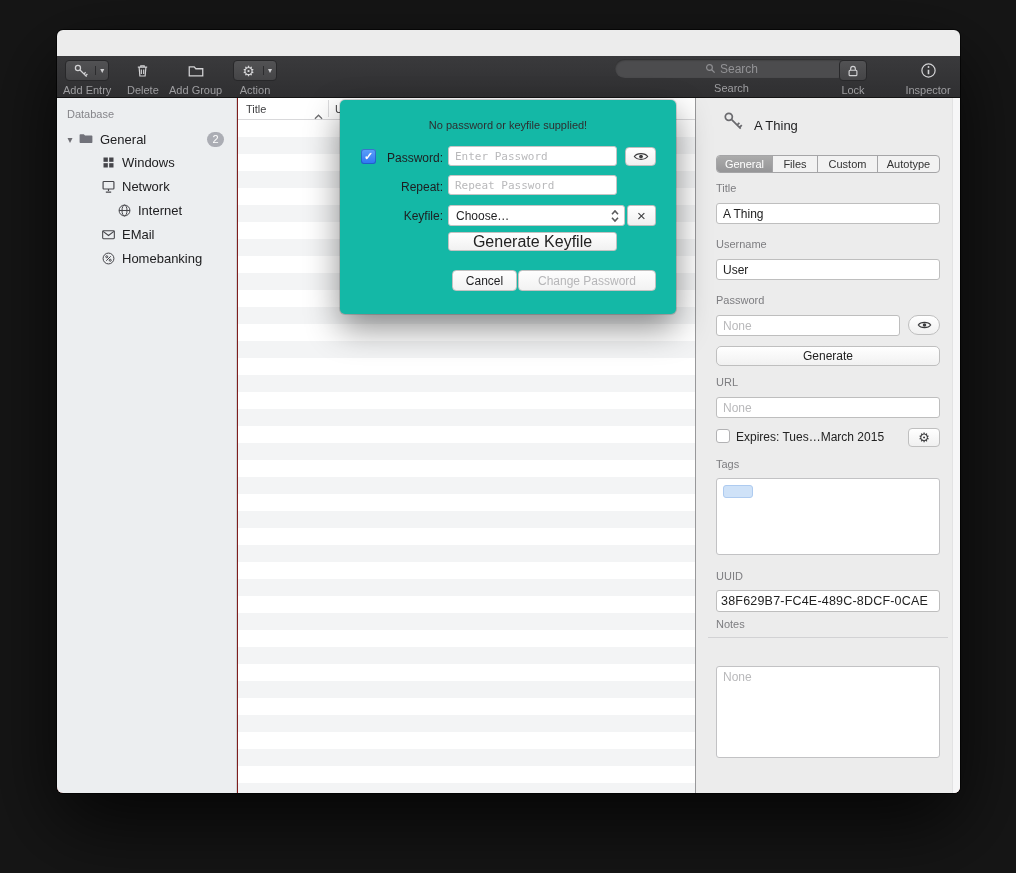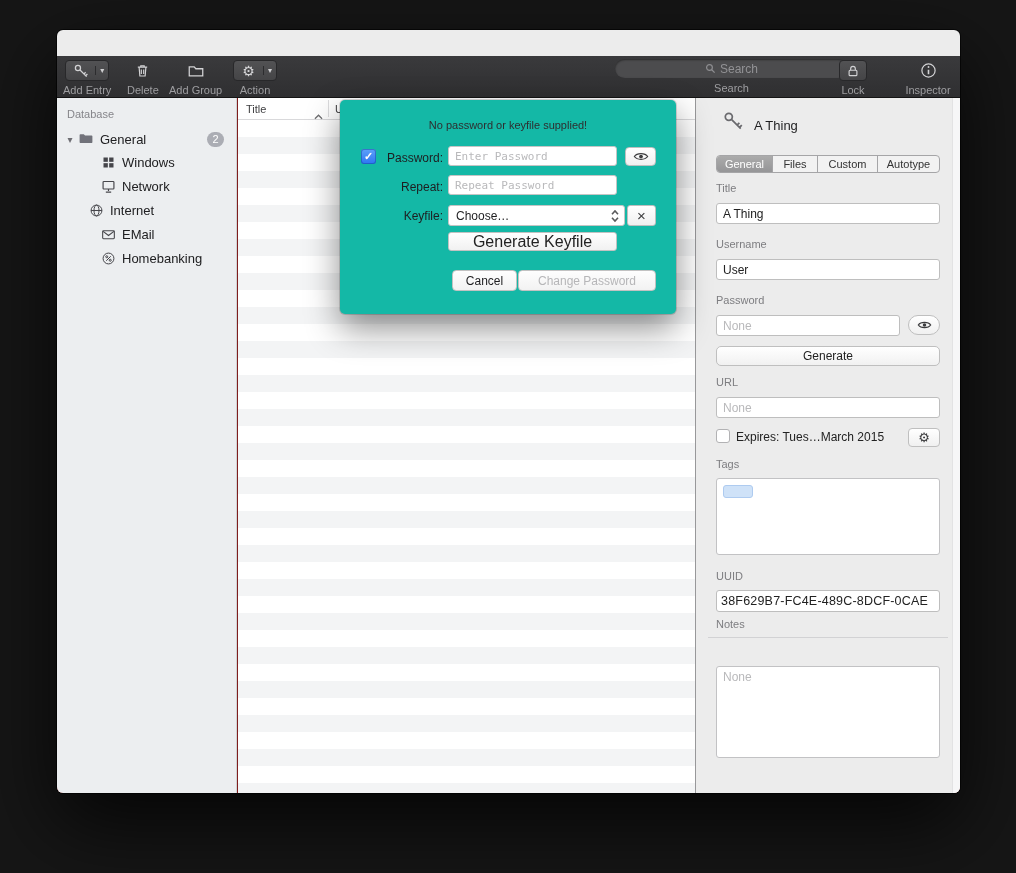--- a/index.html
+++ b/index.html
@@ -233,21 +233,21 @@
         <div class="srow" style="top:77px;padding-left:42px;">
           <span class="sicon">
             <svg width="15" height="15" viewBox="0 0 18 18" fill="none" stroke="currentColor" stroke-width="1.4">
                 <rect x="2.5" y="3" width="13" height="9" rx="1"></rect>
                 <path d="M9 12 v2.5 M5.8 15.7 h6.4"></path>
               </svg>
           </span>
           <span>Network</span>
         </div>
 
-        <div class="srow" style="top:101px;padding-left:30px;">
+        <div class="srow" style="top:101px;padding-left:58px;">
           <span class="sicon">
             <svg width="15" height="15" viewBox="0 0 18 18" fill="none" stroke="currentColor" stroke-width="1.2">
                 <circle cx="9" cy="9" r="6.5"></circle>
                 <ellipse cx="9" cy="9" rx="3" ry="6.5"></ellipse>
                 <path d="M2.5 9 h13"></path>
               </svg>
           </span>
           <span>Internet</span>
         </div>
 

